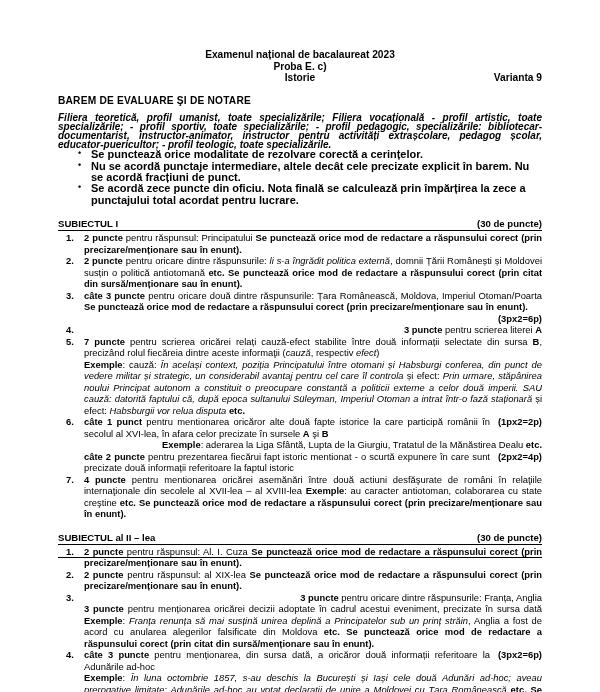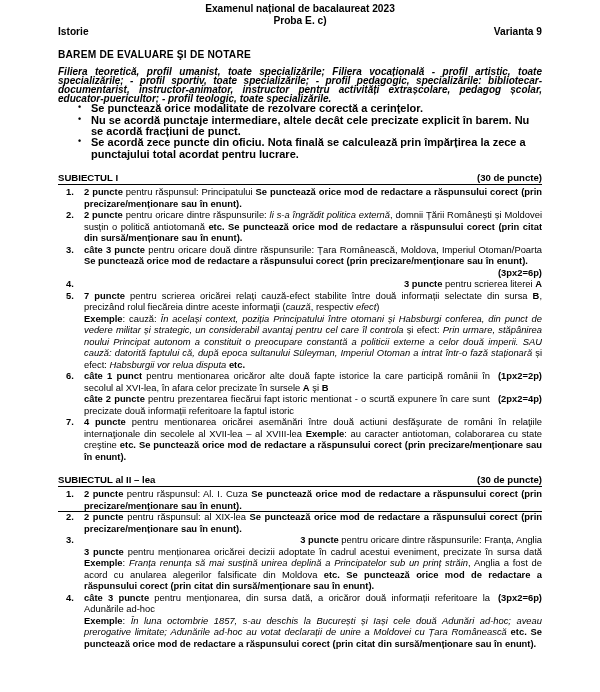--- a/index.html
+++ b/index.html
@@ -13,32 +13,34 @@
     font-family: "Liberation Sans", sans-serif;
     color: #000000;
     overflow: hidden;
   }
   .page {
     width: 600px;
     height: 520px;
     box-sizing: border-box;
     padding: 3px 58px 0 58px;
     position: relative;
+    margin-top: 46px;
   }
 
   
   .hdr-line {
     text-align: center;
     font-weight: bold;
     font-size: 10.2px;
     line-height: 11.6px;
     white-space: nowrap;
   }
   .hdr-row {
     position: relative;
+    text-align: center;
     font-weight: bold;
     font-size: 10.2px;
     line-height: 11.6px;
   }
   .hdr-row .right {
     position: absolute;
     right: 0;
     top: 0;
     font-weight: bold;
   }
@@ -209,20 +211,23 @@
       <div class="para">
         <span class="b">Exemple</span><span class="n">: cauză: </span><span class="i">În același context, poziția Principatului între otomani și Habsburgi conferea, din punct de vedere militar și strategic, un considerabil avantaj pentru cel care îl controla</span><span class="n"> și efect: </span><span class="i">Prin urmare, stăpânirea noului Principat autonom a constituit o preocupare constantă a politicii externe a celor două imperii. SAU cauză: datorită faptului că, după epoca sultanului Süleyman, Imperiul Otoman a intrat într-o fază staționară</span><span class="n"> și efect: </span><span class="i">Habsburgii vor relua disputa</span><span class="b"> etc.</span>
       </div>
     </li>
 
     <li>
       <span class="num">6.</span>
       <div class="para">
         <span class="score-right">(1px2=2p)</span><span class="b">câte 1 punct</span><span class="n"> pentru mentionarea oricăror alte două fapte istorice la care participă românii în secolul al XVI-lea, în afara celor precizate în sursele </span><span class="b">A</span><span class="n"> şi </span><span class="b">B</span>
       </div>
+      <div class="para last">
+        <span class="b">Exemple</span><span class="n">: aderarea la Liga Sfântă, Lupta de la Giurgiu, Tratatul de la Mănăstirea Dealu </span><span class="b">etc.</span>
+      </div>
       <div class="para">
         <span class="score-right">(2px2=4p)</span><span class="b">câte 2 puncte</span><span class="n"> pentru prezentarea fiecărui fapt istoric mentionat - o scurtă expunere în care sunt precizate două informații referitoare la faptul istoric</span>
       </div>
     </li>
 
     <li>
       <span class="num">7.</span>
       <div class="para">
         <span class="b">4 puncte</span><span class="n"> pentru mentionarea oricărei asemănări între două actiuni desfăşurate de români în relaţiile internaţionale din secolele al XVII-lea – al XVIII-lea </span><span class="b">Exemple</span><span class="n">: au caracter antiotoman, colaborarea cu state creştine </span><span class="b">etc. Se punctează orice mod de redactare a răspunsului corect (prin precizare/menționare sau în enunt).</span>
       </div>

